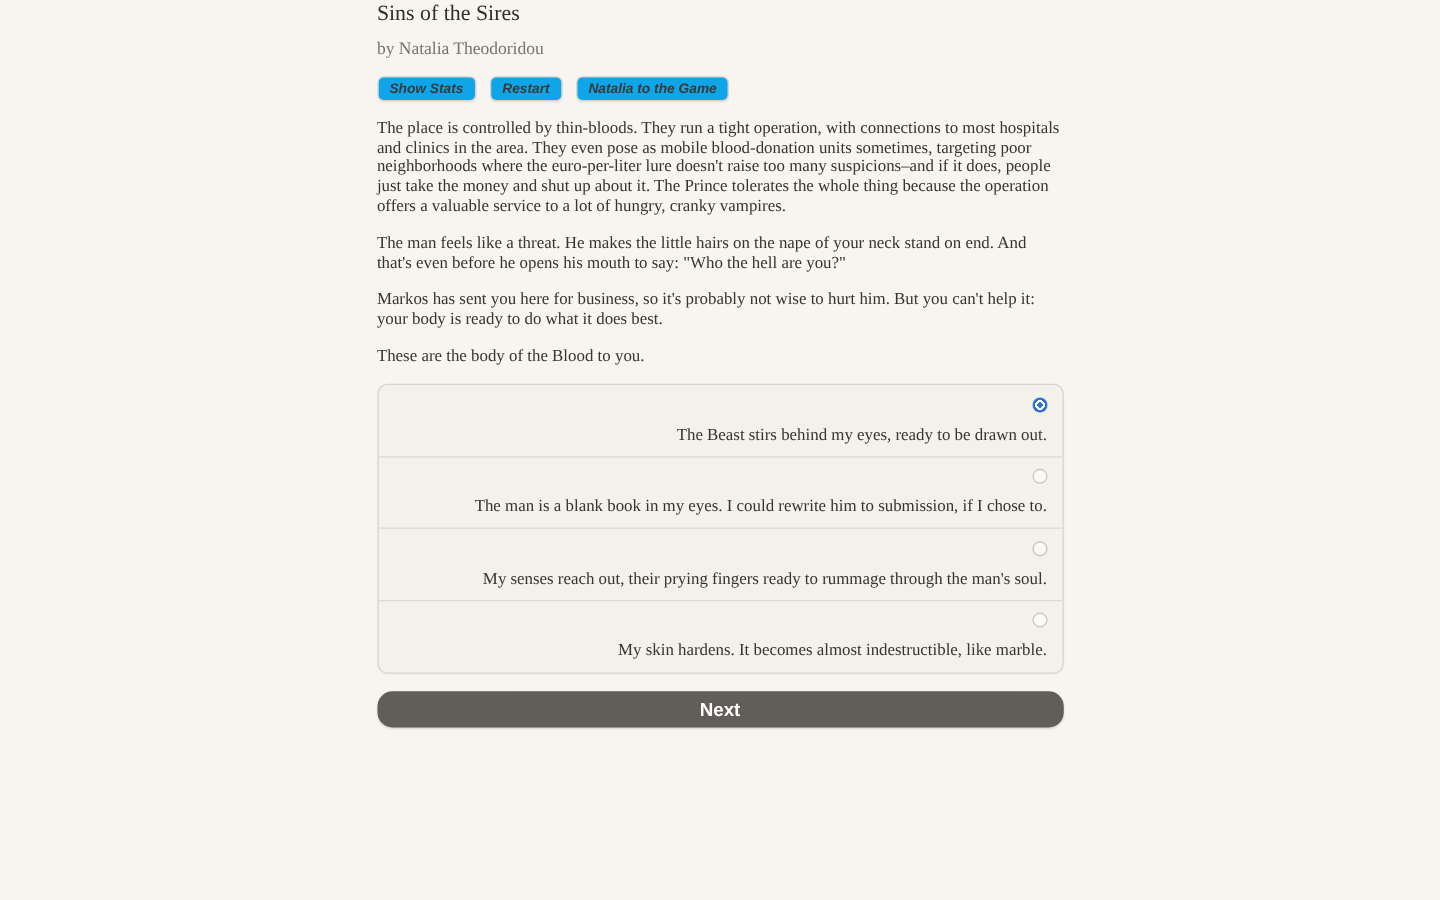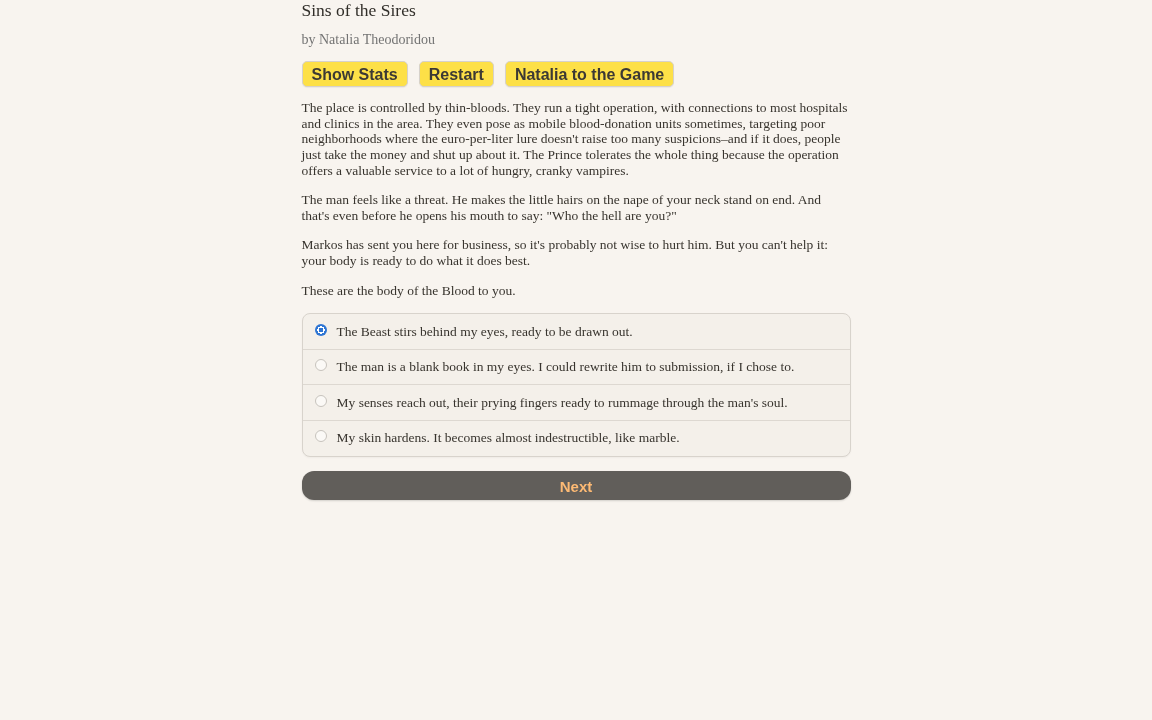--- a/index.html
+++ b/index.html
@@ -30,50 +30,52 @@
     margin: 0 0 13px 0;
     color: #737373;
   }
   .toolbar {
     display: flex;
     gap: 11px;
     margin: 0 0 13px 0;
   }
   .toolbar button {
     font-family: "Liberation Sans", sans-serif;
-    font-size: 16px;
+    font-size: 11px;
     font-weight: bold;
     color: #3c3934;
-    background: #fde047;
+    background: #0ea5e9;
     border: 1px solid #d6d1ca;
     border-radius: 5px;
     padding: 2.5px 9px;
     line-height: 1.2;
     box-shadow: 0 1px 1px rgba(0,0,0,0.05);
     cursor: pointer;
+    font-style: italic;
   }
   p.story {
     font-size: 13.5px;
     line-height: 15.6px;
     margin: 0 0 14px 0;
   }
   .choices {
     margin-top: 15px;
     background: #f4f0ea;
     border: 1px solid #d8d3cc;
     border-radius: 8px;
     overflow: hidden;
     box-shadow: 0 1px 2px rgba(0,0,0,0.04);
   }
   .choice-row {
     display: flex;
-    align-items: flex-start;
+    align-items: flex-end;
     gap: 10px;
     padding: 9.5px 12px;
     cursor: pointer;
+    flex-direction: column;
   }
   .choice-row + .choice-row {
     border-top: 1px solid #ddd8d1;
   }
   .radio {
     flex: 0 0 auto;
     width: 12px;
     height: 12px;
     border-radius: 50%;
     background: #fbf9f6;
@@ -92,21 +94,21 @@
     color: #38342e;
   }
   .next-button {
     display: block;
     width: 100%;
     margin-top: 14px;
     height: 29px;
     background: #615e5a;
     border: none;
     border-radius: 12px;
-    color: #fdba74;
+    color: #ffffff;
     font-family: "Liberation Sans", sans-serif;
     font-size: 15px;
     font-weight: bold;
     line-height: 29px;
     text-align: center;
     box-shadow: 0 1px 2px rgba(0,0,0,0.15);
     cursor: pointer;
   }
 </style>
 </head>

